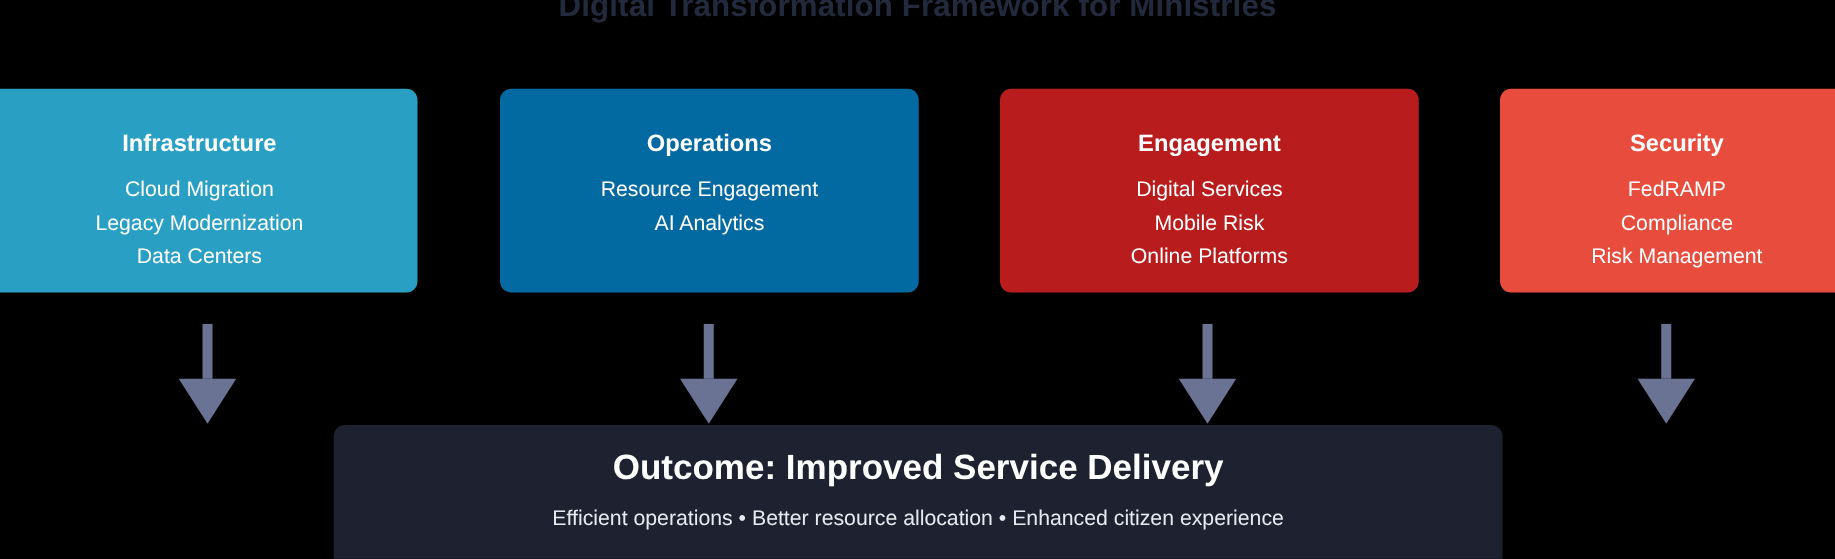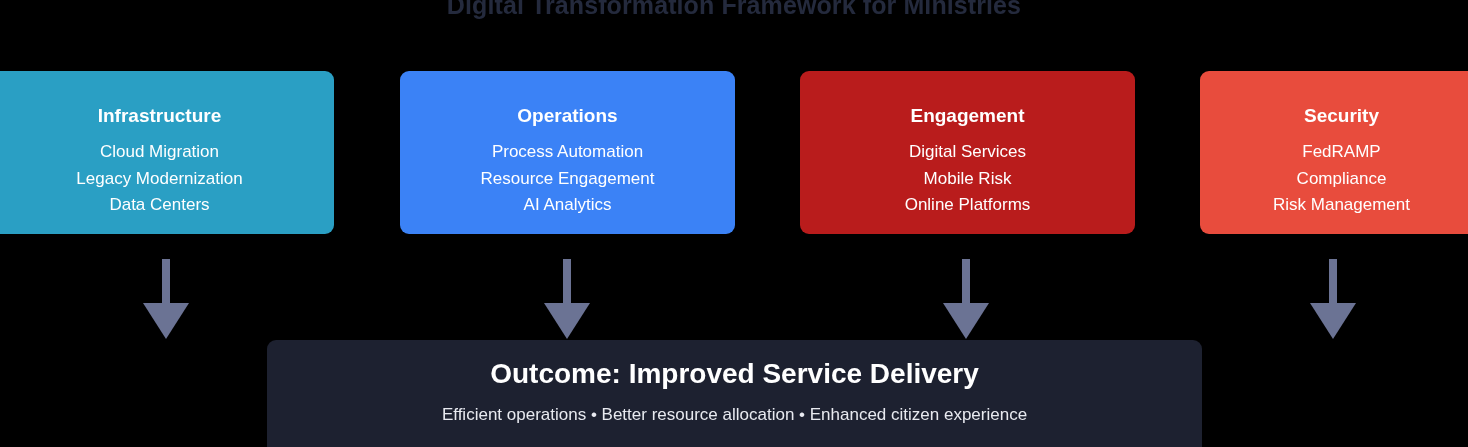--- a/index.html
+++ b/index.html
@@ -119,23 +119,22 @@
 
 <div id="diagram-title">Digital Transformation Framework for Ministries</div>
 
 <div id="pillars">
     <div class="pillar-card" style="left: -15px; width: 349px; background: rgb(42, 159, 196);">
       <div class="pillar-title">Infrastructure</div>
       <div class="pillar-item">Cloud Migration</div>
       <div class="pillar-item">Legacy Modernization</div>
       <div class="pillar-item">Data Centers</div>
     </div>
-    <div class="pillar-card" style="left: 400px; width: 335px; background: #3b82f6;">
+    <div class="pillar-card" style="left: 400px; width: 335px; background: #0369a1;">
       <div class="pillar-title">Operations</div>
-      <div class="pillar-item">Process Automation</div>
       <div class="pillar-item">Resource Engagement</div>
       <div class="pillar-item">AI Analytics</div>
     </div>
     <div class="pillar-card" style="left: 800px; width: 335px; background: #b91c1c;">
       <div class="pillar-title">Engagement</div>
       <div class="pillar-item">Digital Services</div>
       <div class="pillar-item">Mobile Risk</div>
       <div class="pillar-item">Online Platforms</div>
     </div>
     <div class="pillar-card" style="left: 1200px; width: 283px; background: rgb(232, 76, 61);">

